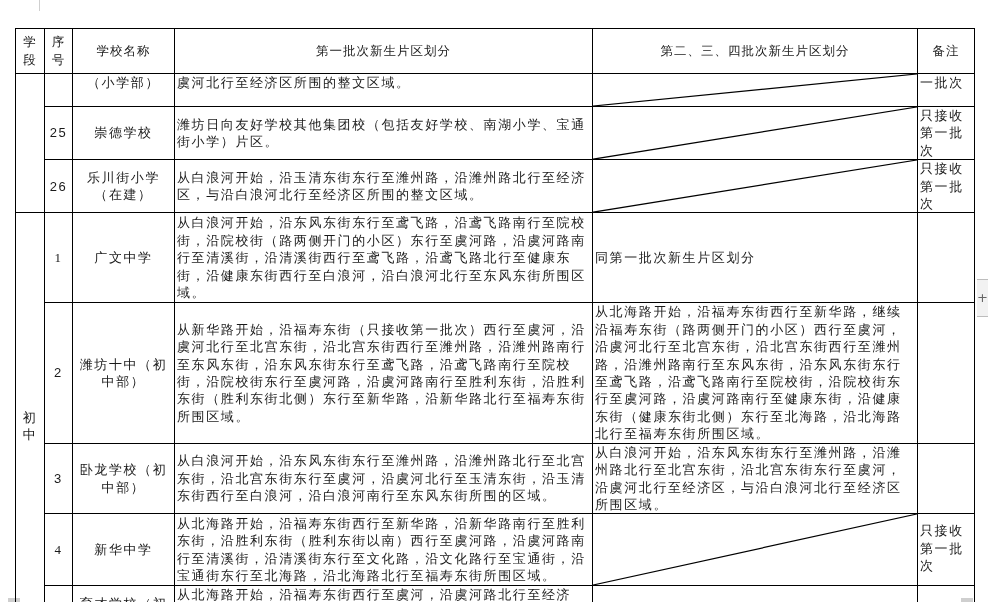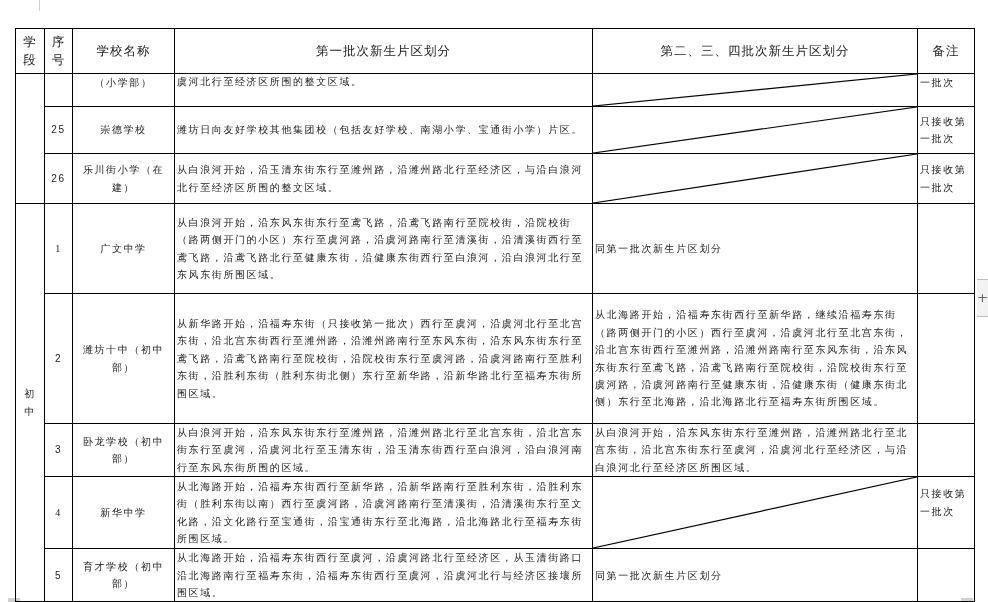--- a/index.html
+++ b/index.html
@@ -1,21 +1,21 @@
 <!DOCTYPE html>
 <html><head>
 <meta charset="utf-8">
 <style>
   html, body { margin:0; padding:0; background:#ffffff; }
   body { width:988px; height:602px; position:relative; overflow:hidden;
          font-family: "DejaVu Sans", "Liberation Sans", sans-serif; color:#1a1a1a; }
   .page-mark { position:absolute; background:#cfcfcf; }
   table.zone { position:absolute; left:15px; top:28px; border-collapse:collapse;
                table-layout:fixed; width:959px; }
-  table.zone td, table.zone th { border:1.2px solid #000; padding:0 2px; font-size:10px;
+  table.zone td, table.zone th { border:1.2px solid #000; padding:0 2px; font-size:13px;
                line-height:17.4px; letter-spacing:1.6px; vertical-align:middle; font-weight:normal; overflow:hidden; }
   table.zone th { font-size:12.5px; letter-spacing:1px; text-align:center; line-height:18px; }
   .c { text-align:center; }
   .l { text-align:left; }
   .num { font-family: "Liberation Sans", sans-serif; font-size:12px; letter-spacing:0;margin-top:12px; }
   .numserif { font-family: "Liberation Serif", serif; font-size:12.5px; letter-spacing:0; }
   .diag { position:relative; padding:0 !important; }
   .diag svg { position:absolute; left:0; top:0; width:100%; height:100%; }
   .side-btn { position:absolute; left:977px; top:279px; width:11px; height:36px;
               border-top:1px solid #bdbdbd; border-bottom:1px solid #bdbdbd; background:#f2f2f2;
@@ -46,21 +46,21 @@
       <th>第二、三、四批次新生片区划分</th>
       <th>备注</th>
     </tr>
   </thead>
   <tbody>
 
     <tr style="height:33px">
       <td rowspan="3"></td>
       <td class="c num"></td>
       <td class="c" style="vertical-align:top;">（小学部）</td>
-      <td class="l" style="vertical-align:top;font-family:Liberation Mono, monospace;">虞河北行至经济区所围的整文区域。</td>
+      <td class="l" style="vertical-align:top;">虞河北行至经济区所围的整文区域。</td>
       <td class="diag">
         <svg viewBox="0 0 100 100" preserveAspectRatio="none">
             <line x1="0" y1="100" x2="100" y2="0" stroke="#000" stroke-width="1.2" vector-effect="non-scaling-stroke"></line>
           </svg>
       </td>
       <td class="l" style="vertical-align:top;">一批次</td>
     </tr>
     <tr style="height:47px">
       <td class="c num">25</td>
       <td class="c">崇德学校</td>

